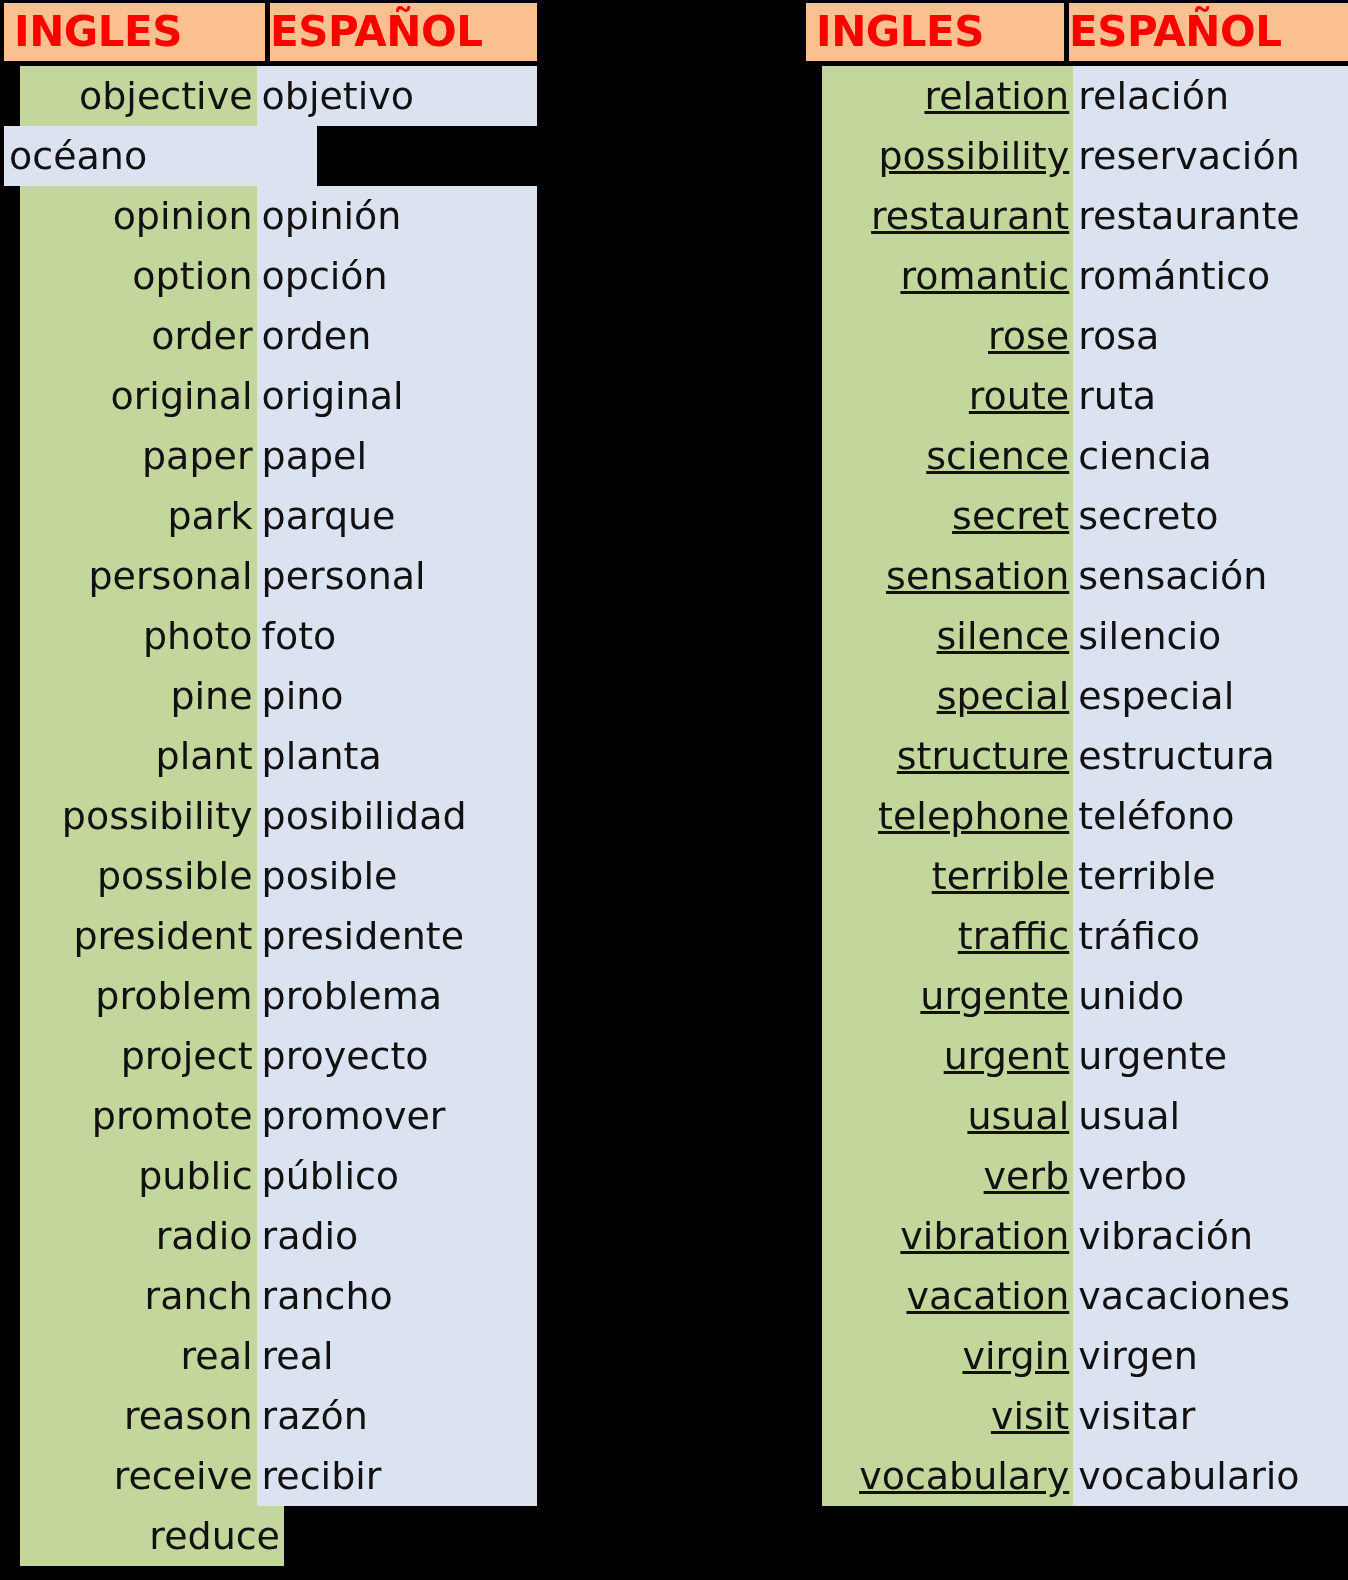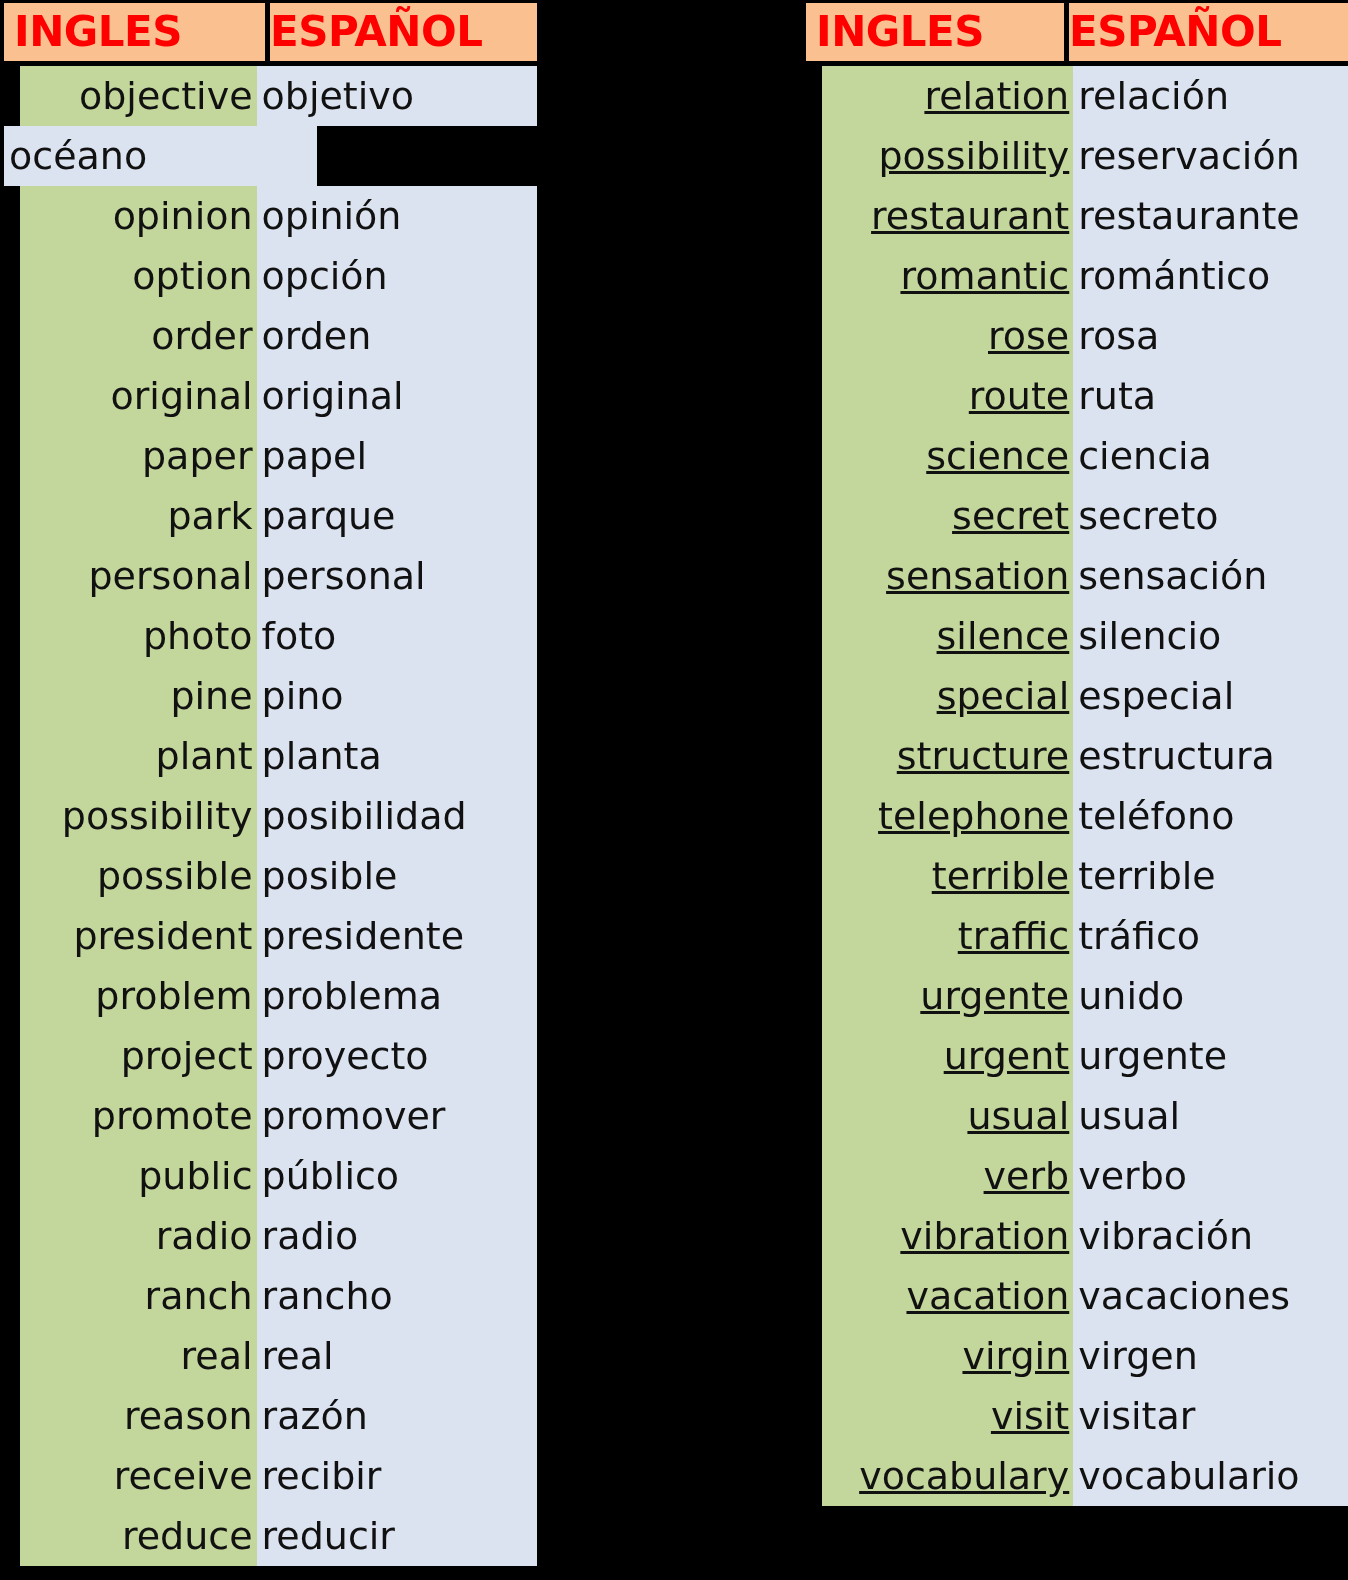--- a/index.html
+++ b/index.html
@@ -214,21 +214,20 @@
         <div class="vocab-row">
           <div class="cell cell-eng">reason</div>
           <div class="cell cell-esp">razón</div>
         </div>
         <div class="vocab-row">
           <div class="cell cell-eng">receive</div>
           <div class="cell cell-esp">recibir</div>
         </div>
         <div class="vocab-row">
           <div class="cell cell-eng">reduce</div>
-          <div class="cell cell-esp">reducir</div>
         </div>
       </div>
   </div>
 
   <div class="vocab-table" id="table-right">
     <div class="header-row">
       <div class="header-cell header-eng">
         <span>INGLES</span>
       </div>
       <div class="header-cell header-esp">

